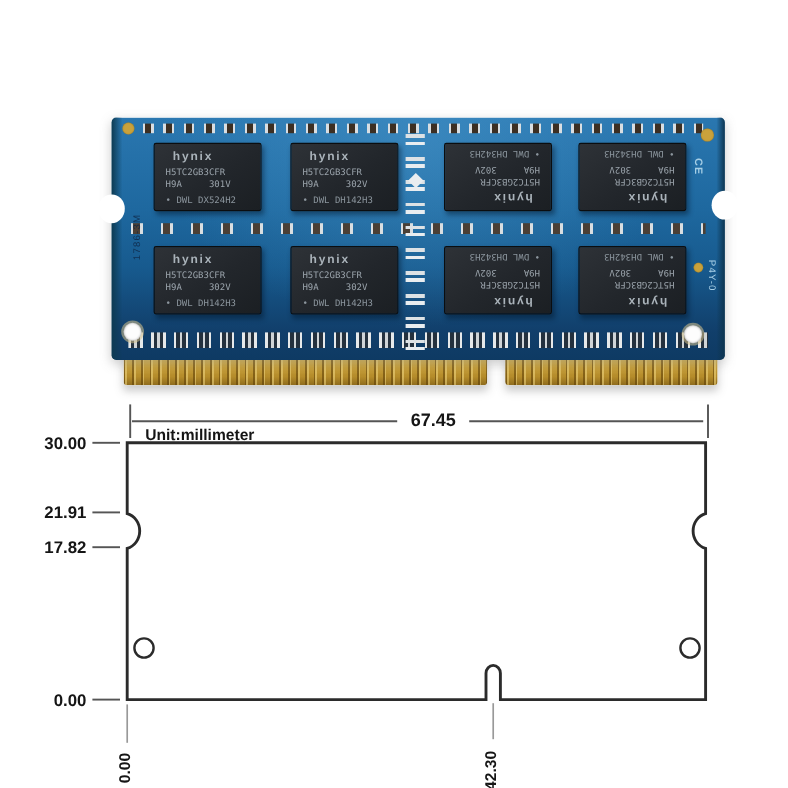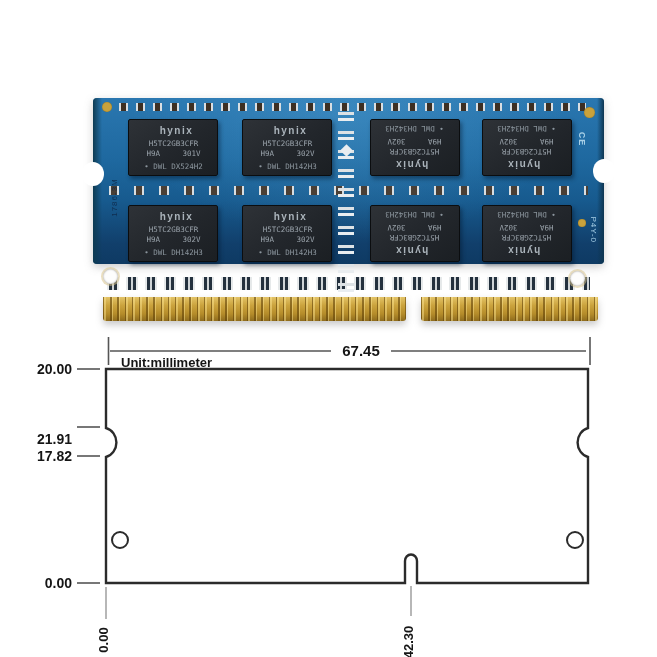--- a/index.html
+++ b/index.html
@@ -4,25 +4,25 @@
 <style>
   html,body{margin:0;padding:0;background:#ffffff;}
   #stage{position:relative;width:657px;height:657px;background:#ffffff;overflow:hidden;
          font-family:"Liberation Sans", sans-serif;}
 
   
   #title{position:absolute;left:36px;top:6px;font-size:28px;font-weight:900;color:#0e0e0e;
          letter-spacing:-0.5px;text-shadow:0 0 3px rgba(190,190,190,.9),1px 1px 0 #cfcfcf;}
 
   
-  #pcb{position:absolute;left:93px;top:98px;width:511px;height:166px;border-radius:4px;
+  #pcb{position:absolute;left:93px;top:98px;width:511px;height:202px;border-radius:4px;
        background:
          radial-gradient(ellipse at 50% 10%, rgba(90,170,220,.35), rgba(0,0,0,0) 60%),
          linear-gradient(180deg,#2a77b0 0%,#1e689f 38%,#175a8e 62%,#113f6b 88%,#0e3a63 100%);
-       box-shadow:0 3px 9px rgba(110,110,110,.35);z-index:1;text-align:center;}
+       box-shadow:0 3px 9px rgba(110,110,110,.35);z-index:1;}
   #pcb:before{content:"";position:absolute;left:0;top:0;bottom:0;width:9px;border-radius:4px 0 0 4px;
        background:linear-gradient(90deg,#0d3b52,rgba(13,59,82,0));}
   #pcb:after{content:"";position:absolute;right:0;top:0;bottom:0;width:7px;border-radius:0 4px 4px 0;
        background:linear-gradient(270deg,#0d3550,rgba(13,53,80,0));}
 
   .smdrow{position:absolute;height:8px;}
   #smd-top{left:26px;right:18px;top:5px;
      background:repeating-linear-gradient(90deg,#d9dee2 0 2px,#3c2f23 2px 7px,#d9dee2 7px 9px,rgba(0,0,0,0) 9px 17px);}
   #smd-mid{left:16px;right:16px;top:88px;height:9px;
      background:repeating-linear-gradient(90deg,#d9dee1 0 2px,#4a3f35 2px 8px,#d9dee1 8px 10px,rgba(0,0,0,0) 10px 25px);}
@@ -69,21 +69,21 @@
      box-shadow:0 4px 7px rgba(140,140,140,.45);}
   #pins-left{left:103px;width:303px;border-radius:0 0 3px 3px;}
   #pins-right{left:421px;width:177px;border-radius:0 0 3px 3px;}
 
   
   #diagram-svg{position:absolute;left:0;top:0;width:657px;height:657px;z-index:0;}
   .dimlabel{position:absolute;font-weight:700;color:#151515;}
   #dim-width{left:331px;top:342px;width:60px;text-align:center;font-size:15px;}
   #unit-label{left:121px;top:355px;font-size:13px;}
   .leftdim{left:26px;width:46px;text-align:right;font-size:14px;}
-  #dim-30{top:361px;} #dim-2191{top:431px;} #dim-1782{top:448px;} #dim-0{top:575px;}
+  #dim-30{top:361px;} #dim-2191{top:419px;} #dim-1782{top:448px;} #dim-0{top:575px;}
   .botdim{width:44px;height:16px;text-align:center;font-size:13px;transform:rotate(-90deg);}
   #dim-origin{left:82px;top:632px;}
   #dim-4230{left:387px;top:634px;}
 </style>
 </head>
 <body>
 
 <div id="stage">
 
 
@@ -191,20 +191,20 @@
     <div id="via-tl" class="goldvia"></div>
     <div id="via-tr" class="goldvia"></div>
     <div id="via-r" class="goldvia"></div>
     <div id="ce-mark" class="pcbtext">CE</div>
     <div id="edge-text-right" class="pcbtext">P4Y-0</div>
     <div id="edge-text-left" class="pcbtext">1786-3M</div>
   </div>
 
   <div id="dim-width" class="dimlabel">67.45</div>
   <div id="unit-label" class="dimlabel">Unit:millimeter</div>
-  <div id="dim-30" class="dimlabel leftdim">20.00</div>
+  <div id="dim-30" class="dimlabel leftdim">30.00</div>
   <div id="dim-2191" class="dimlabel leftdim">21.91</div>
   <div id="dim-1782" class="dimlabel leftdim">17.82</div>
   <div id="dim-0" class="dimlabel leftdim">0.00</div>
   <div id="dim-origin" class="dimlabel botdim">0.00</div>
   <div id="dim-4230" class="dimlabel botdim">42.30</div>
 
 </div>
 
 </body></html>

